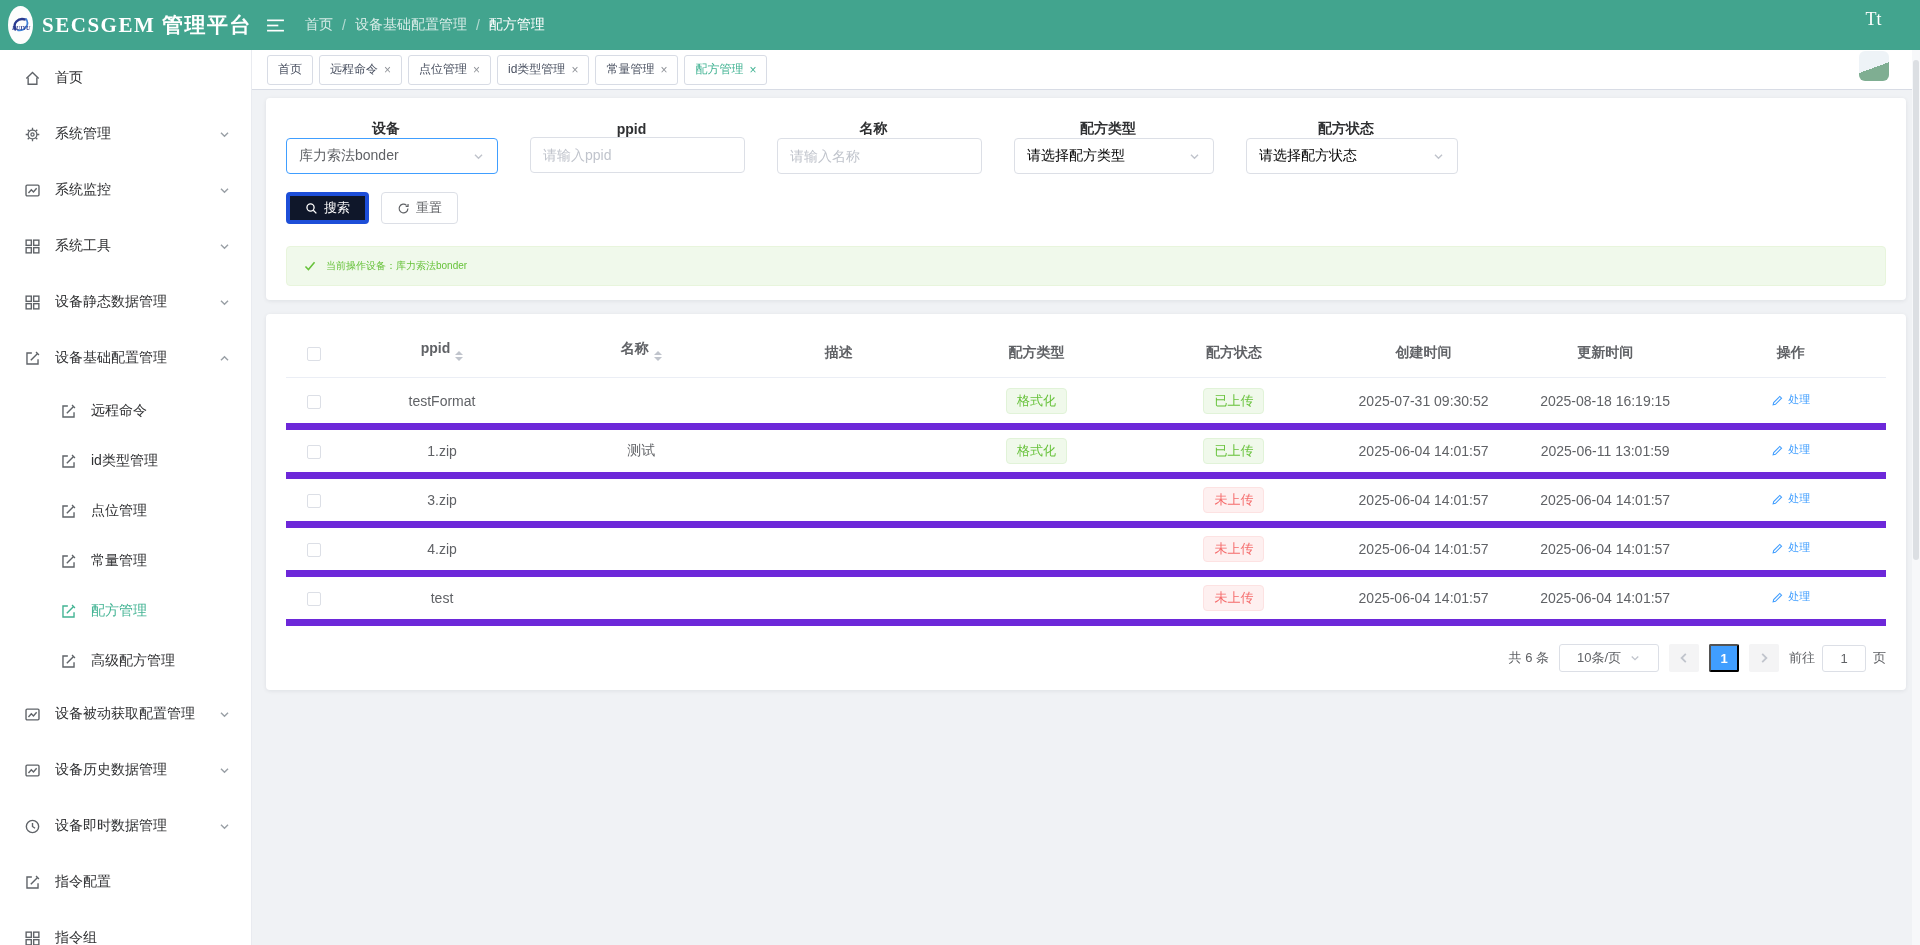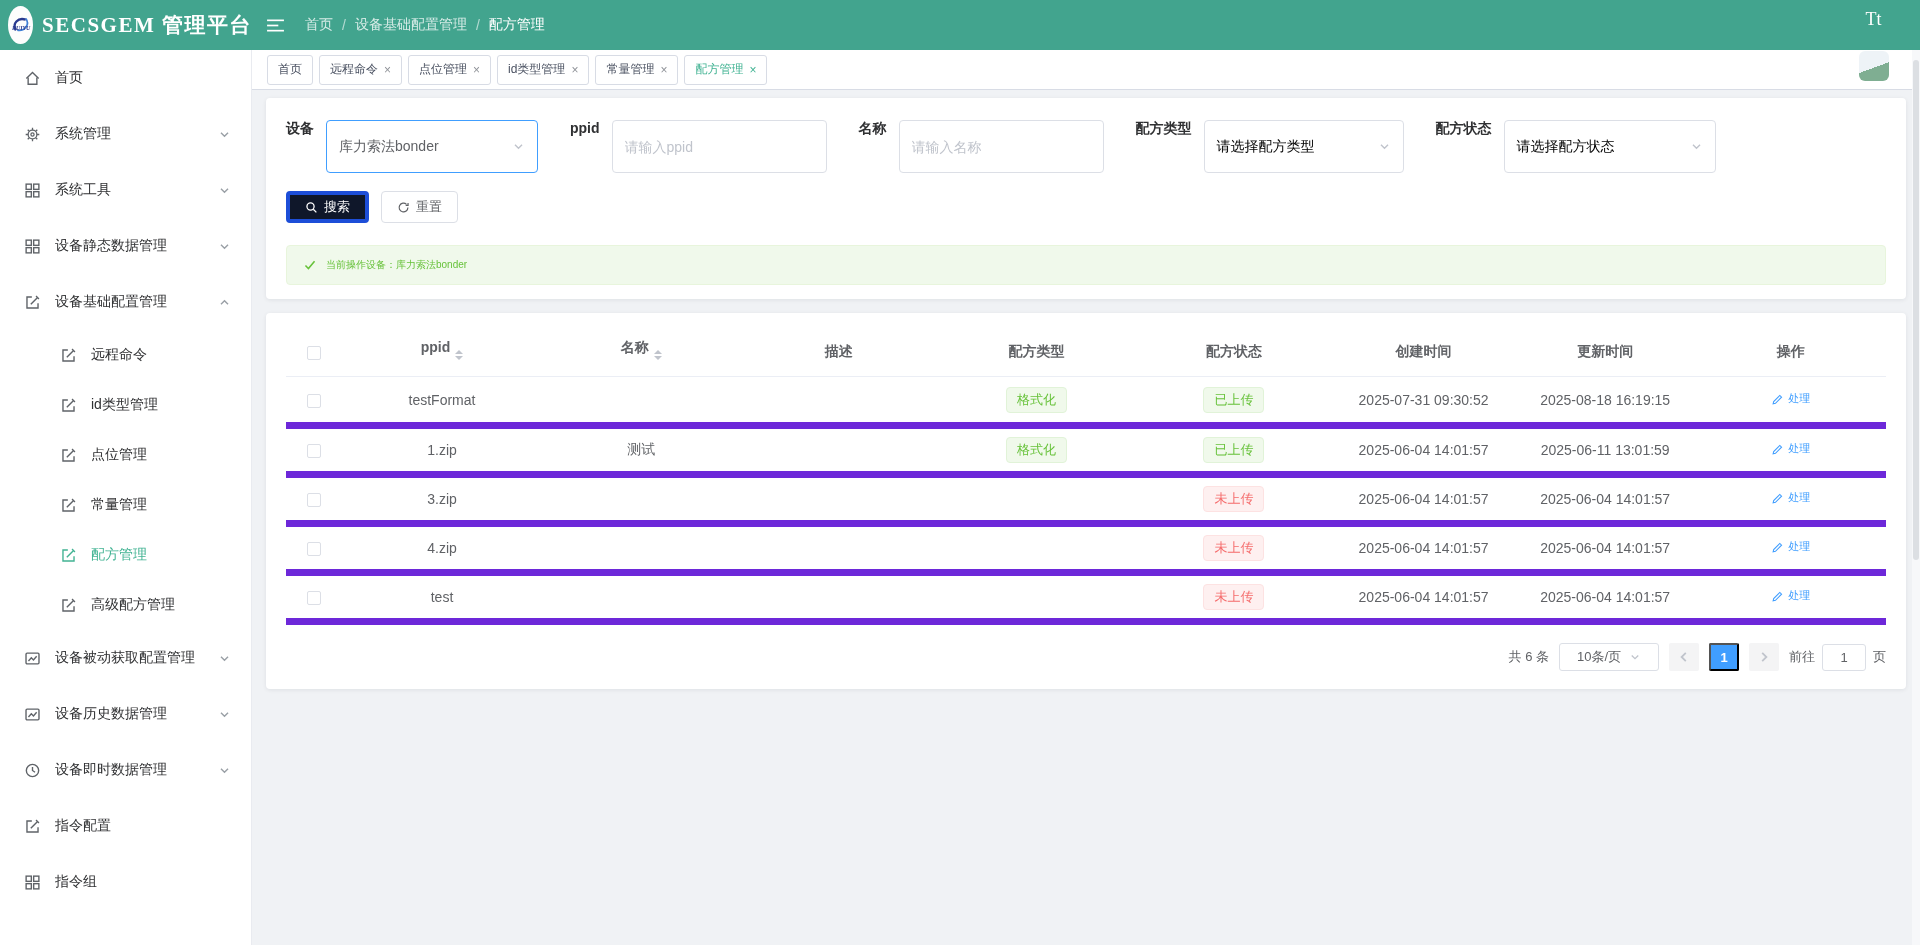--- a/index.html
+++ b/index.html
@@ -40,23 +40,23 @@
   .tab .close { font-size:12px; color:#909399; cursor:pointer; line-height:1; }
   .tab.active .close { color:#42b393; }
   .app-main { flex:1; background:#f0f2f5; padding:8px 14px; overflow:hidden; }
 
   .card { background:#fff; border-radius:4px; box-shadow:0 1px 4px rgba(0,21,41,.08); }
   .search-card { padding:22px 20px 14px; }
   .table-card { margin-top:14px; padding:12px 20px 18px; }
 
   
   .filter-row { display:flex; align-items:center; margin-bottom:18px; flex-wrap:nowrap; }
-  .f-item { display:flex; margin-right:32px; }
+  .f-item { display:flex; align-items:center; margin-right:32px;flex-direction:column; }
   .f-label { font-weight:700; font-size:14px; color:#303133; margin-right:12px; white-space:nowrap; }
-  .f-ctrl { height:53px; border:1px solid #dcdfe6; border-radius:4px; background:#fff; display:flex; align-items:center; padding:0 12px; font-size:14px; position:relative; }
+  .f-ctrl { height:36px; border:1px solid #dcdfe6; border-radius:4px; background:#fff; display:flex; align-items:center; padding:0 12px; font-size:14px; position:relative; }
   .f-ctrl input { border:none; outline:none; width:100%; font-size:14px; color:#606266; background:transparent; }
   .f-ctrl input::placeholder { color:#c0c4cc; }
   .select { justify-content:space-between; cursor:pointer; gap:8px; }
   .select .val { color:#606266; }
   .select .ph { color:#000000; }
   .select .sel-caret { color:#c0c4cc; display:flex; }
   .device-select { border-color:#409eff; }
   .w-device { width:212px; } .w-ppid { width:215px; } .w-name { width:205px; } .w-type { width:200px; } .w-status { width:212px; }
 
   .btn-row { display:flex; align-items:center; gap:12px; margin-bottom:22px; }
@@ -177,20 +177,34 @@
         <span>系统管理</span>
         <span class="chev down">
           <svg viewBox="0 0 14 14" fill="none" stroke="currentColor" stroke-width="1.5">
             <path d="M3.2 5.2 7 9l3.8-3.8"></path>
           </svg>
         </span>
       </div>
       <div class="menu-item">
         <span class="mi">
           <svg viewBox="0 0 16 16" fill="none" stroke="currentColor" stroke-width="1.3">
+            <rect x="1.9" y="2.9" width="12.2" height="10.2" rx="1"></rect>
+            <path d="M4.2 10.4 6.9 7.4l2 2 3-3.5"></path>
+          </svg>
+        </span>
+        <span>系统监控</span>
+        <span class="chev down">
+          <svg viewBox="0 0 14 14" fill="none" stroke="currentColor" stroke-width="1.5">
+            <path d="M3.2 5.2 7 9l3.8-3.8"></path>
+          </svg>
+        </span>
+      </div>
+      <div class="menu-item">
+        <span class="mi">
+          <svg viewBox="0 0 16 16" fill="none" stroke="currentColor" stroke-width="1.3">
             <rect x="2" y="2" width="4.9" height="4.9"></rect>
             <rect x="9.1" y="2" width="4.9" height="4.9"></rect>
             <rect x="2" y="9.1" width="4.9" height="4.9"></rect>
             <rect x="9.1" y="9.1" width="4.9" height="4.9"></rect>
           </svg>
         </span>
         <span>系统工具</span>
         <span class="chev down">
           <svg viewBox="0 0 14 14" fill="none" stroke="currentColor" stroke-width="1.5">
             <path d="M3.2 5.2 7 9l3.8-3.8"></path>

